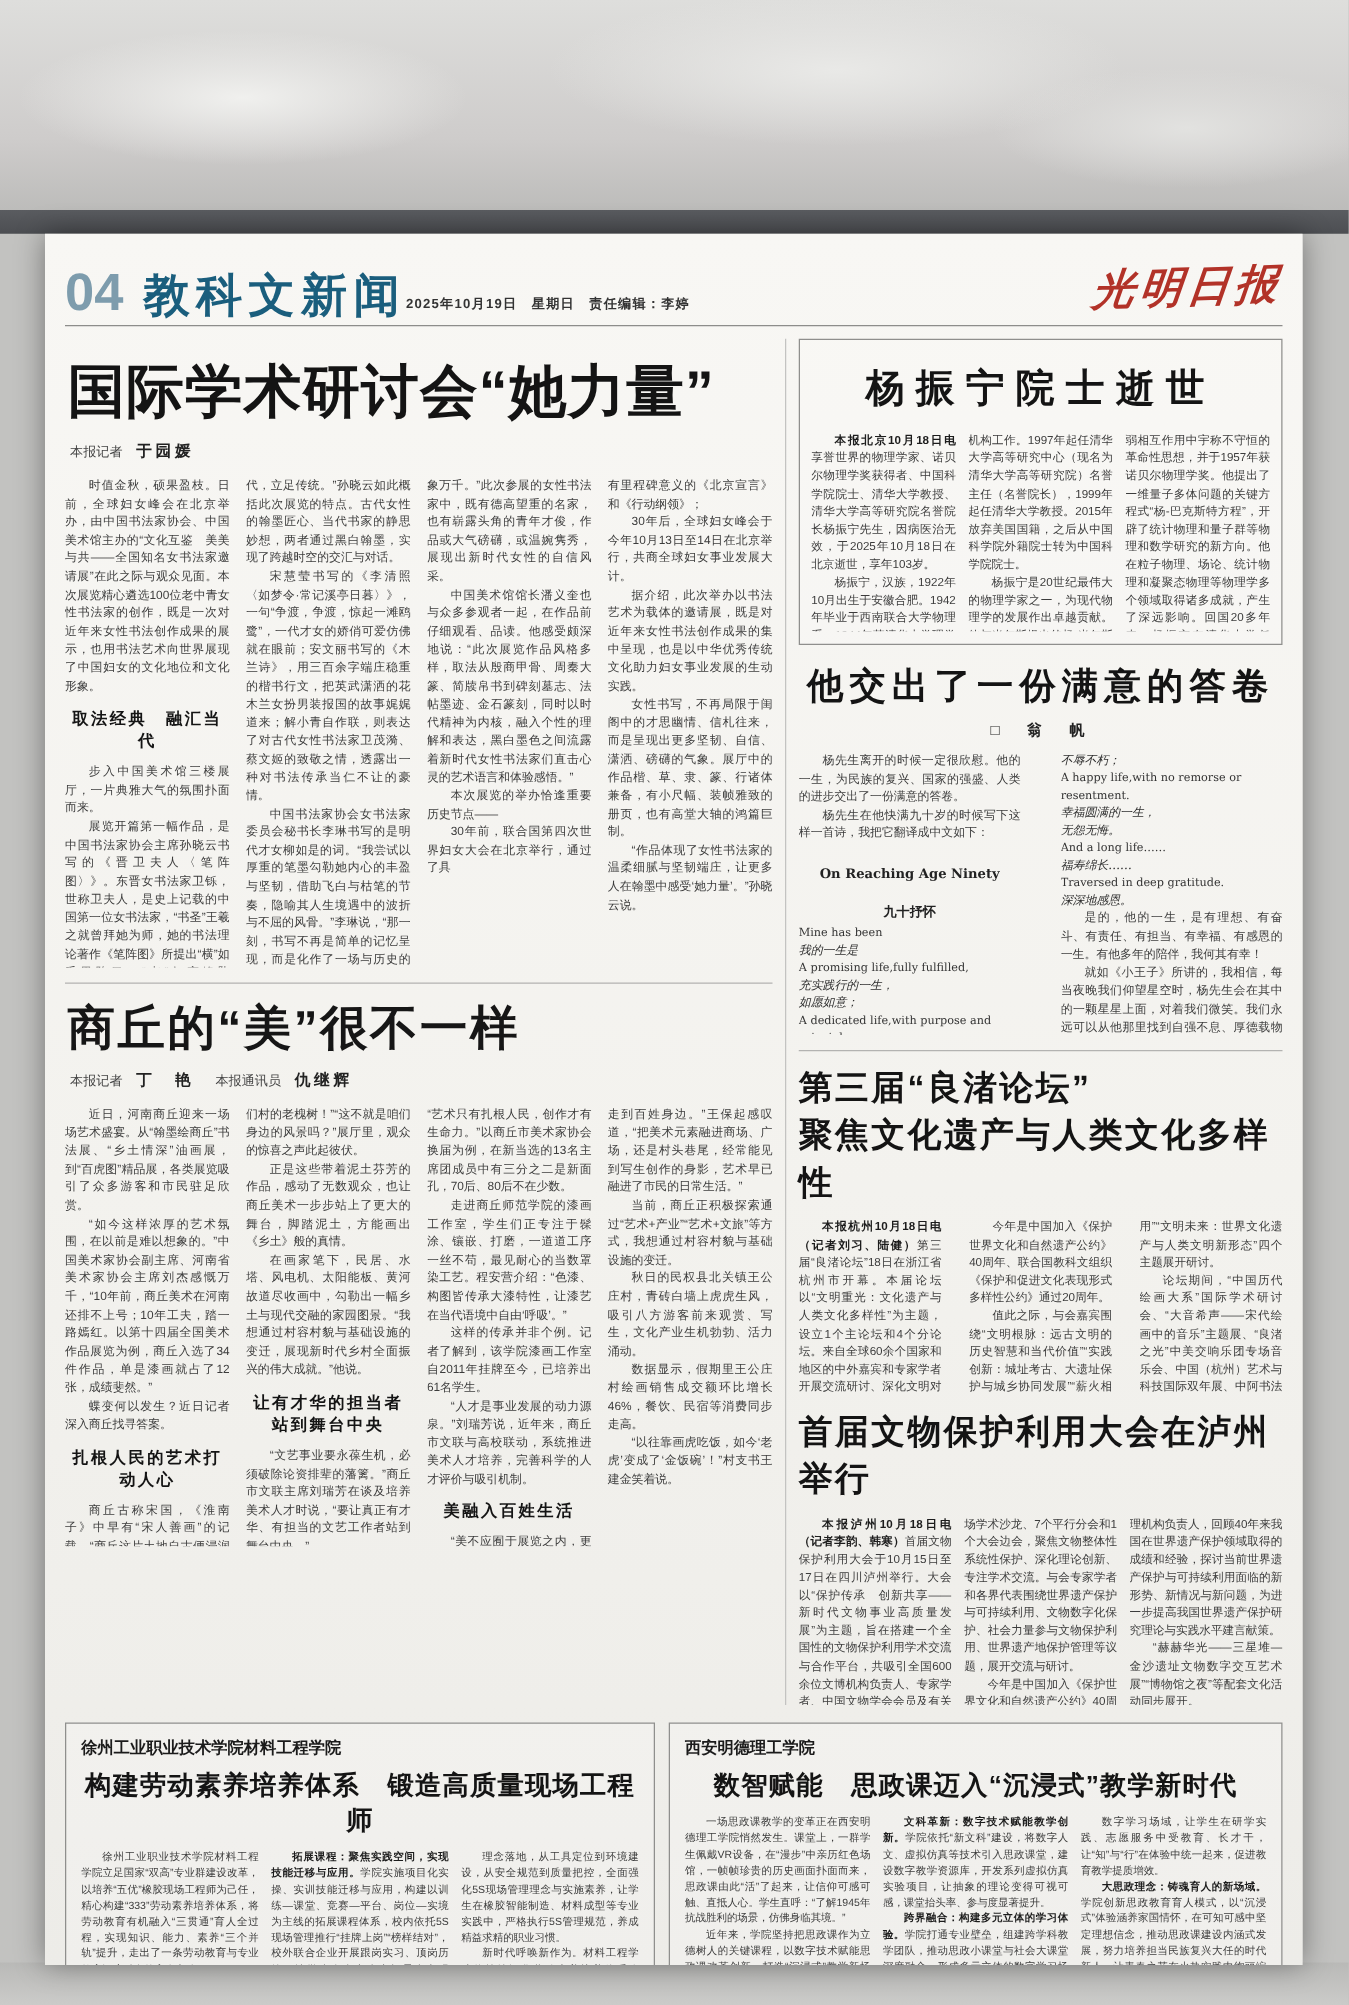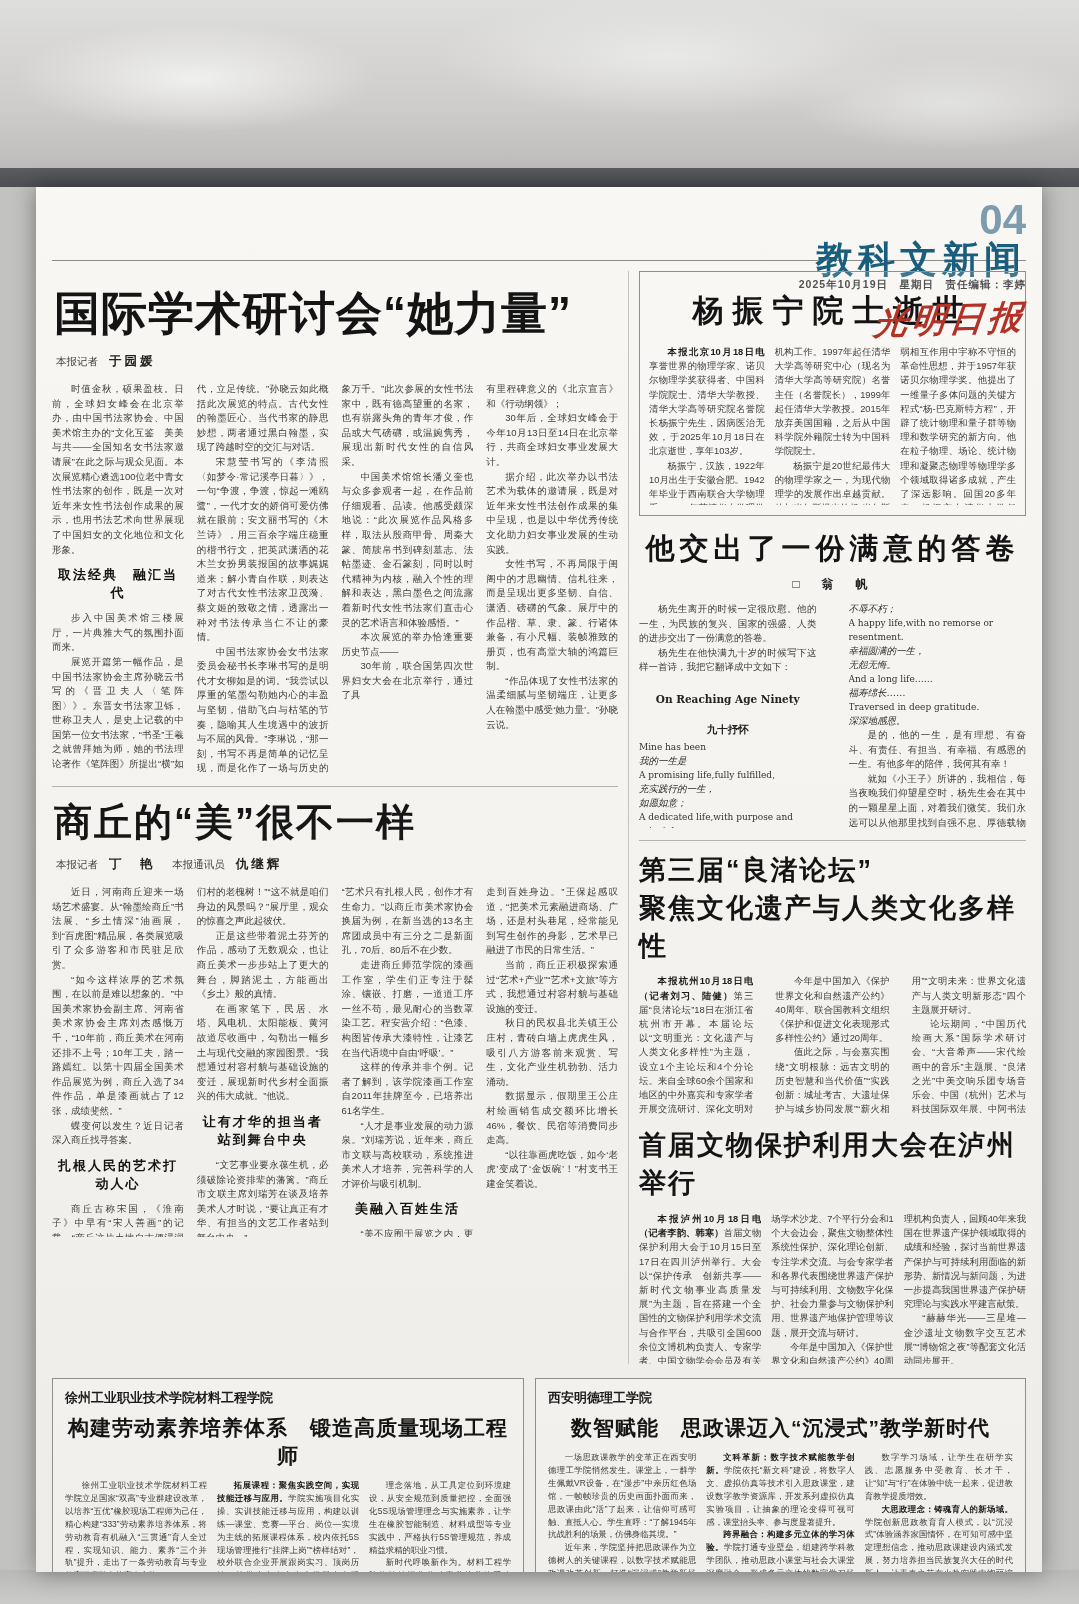--- a/index.html
+++ b/index.html
@@ -15,24 +15,24 @@
       linear-gradient(180deg,#dededc 0%, #cecccb 60%, #b7b7b5 100%);
   }
   .dark-band { position:absolute; top:168px; left:0; right:0; height:19px; background:linear-gradient(180deg,#5a5c60,#4c4e52); }
   .backdrop-bottom { position:absolute; left:0; right:0; top:1570px; bottom:0; background:linear-gradient(180deg,#b9b9b7,#cbcbc9); }
 
   .paper { position:absolute; left:36px; top:187px; width:1006px; height:1385px;
     background:linear-gradient(180deg,#f8f7f4 0%, #f3f2ee 55%, #edecE8 100%);
     box-shadow:0 0 22px rgba(0,0,0,.4); padding:12px 16px; overflow:hidden; }
 
   
-  .ph { display:flex; align-items:flex-end; height:56px;flex-direction:column; }
+  .ph { display:flex; align-items:flex-end; height:56px; }
   .page-num { font-size:42px; font-weight:bold; color:#7d9cad; line-height:1; }
   .section-title { font-size:37px; font-weight:900; color:#1a5e7d; letter-spacing:5px; line-height:1; margin-left:16px; }
-  .date-line { font-size:10.5px; font-weight:bold; color:#333; margin-left:18px; margin-bottom:5px; letter-spacing:1px; }
+  .date-line { font-size:10.5px; font-weight:bold; color:#333; margin-bottom:5px; letter-spacing:1px; }
   .masthead { margin-left:auto; font-family:"DejaVu Serif",serif; font-style:italic; font-weight:bold;
     font-size:34px; color:#b23228; letter-spacing:4px; transform:rotate(-2deg) skewX(-8deg); margin-bottom:2px; }
   .header-rule { border-top:1px solid #8d8d8b; margin-top:5px; }
 
   main { display:flex; margin-top:10px; }
   .left-zone { width:566px; }
   .vdivider { width:1px; background:#c3c3c1; margin:0 10px; }
   .right-zone { flex:1; min-width:0; }
 
   

